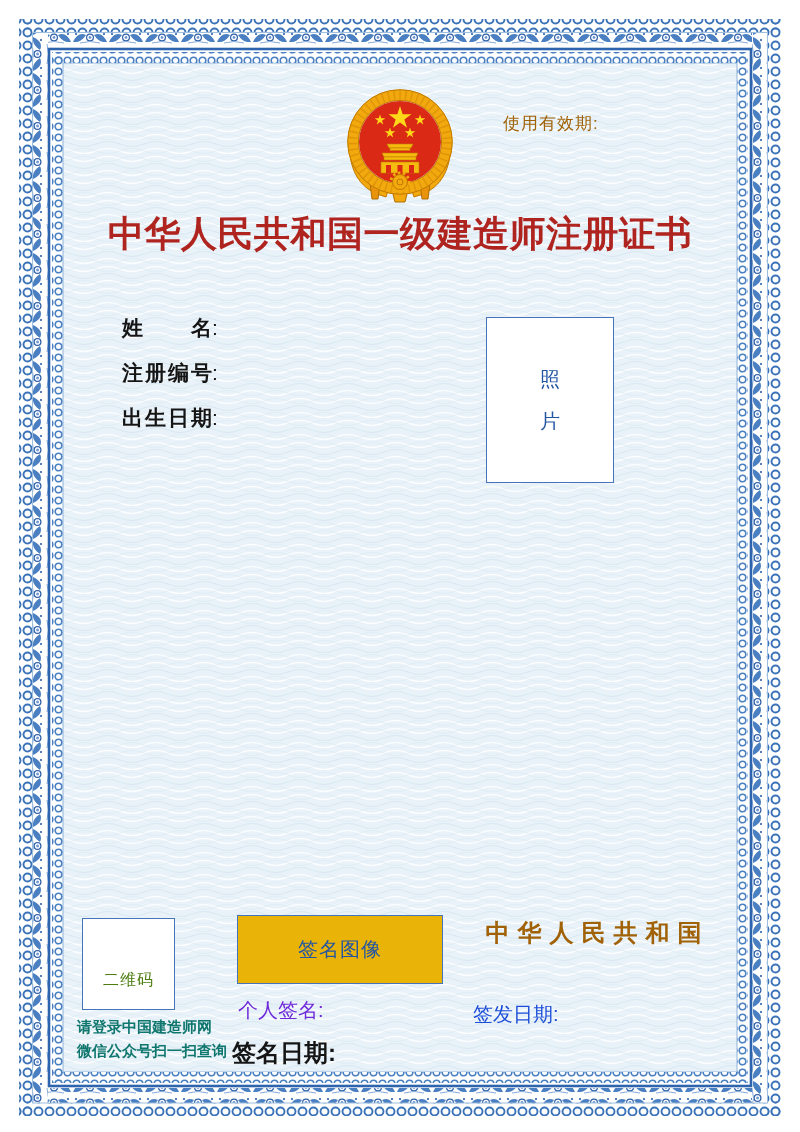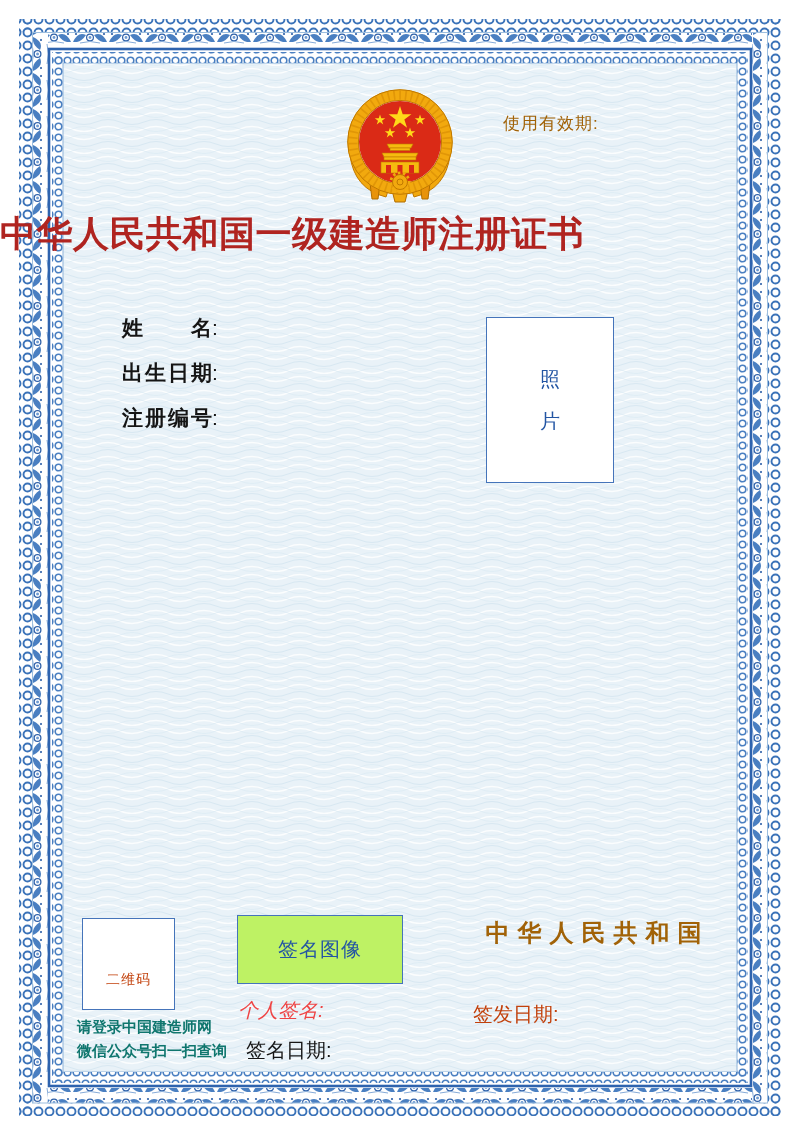--- a/index.html
+++ b/index.html
@@ -4,53 +4,53 @@
 <style>
   * { margin:0; padding:0; box-sizing:border-box; }
   body { width:800px; height:1132px; background:#ffffff;
          font-family:"Liberation Sans","DejaVu Sans",sans-serif; }
   .cert { position:relative; width:800px; height:1132px; background:#fff; overflow:hidden; }
   .layer { position:absolute; left:0; top:0; }
 
   .validity { position:absolute; left:503px; top:112px; font-size:17px;
               color:#a16207; letter-spacing:1px; }
 
-  .title { position:absolute; left:0; top:210px; width:800px; 
+  .title { position:absolute; left:0; top:210px; width:800px; text-align:center;
            font-size:36px; font-weight:bold; color:#b02420; letter-spacing:0.5px; }
 
   .fields { position:absolute; left:122px; top:305px; }
   .frow { height:45px; line-height:45px; font-size:21px; color:#151515; white-space:nowrap; }
   .flabel { display:inline-block; width:90px; text-align:justify; text-align-last:justify; vertical-align:top;font-weight:bold; }
   .fcolon { display:inline-block; vertical-align:top; }
   .fvalue { display:inline-block; margin-left:10px; vertical-align:top; }
 
   .photo-box { position:absolute; left:486px; top:317px; width:128px; height:166px;
                background:#ffffff; border:1.5px solid #4574ba;
                display:flex; flex-direction:column; align-items:center; justify-content:center; }
   .photo-box span { font-size:20px; color:#2355a3; line-height:42px; }
 
   .qr-box { position:absolute; left:82px; top:918px; width:93px; height:92px;
             background:#ffffff; border:1.5px solid #4574ba;
             display:flex; align-items:center; justify-content:center; }
-  .qr-box span { font-size:14px; color:#c2410c; letter-spacing:1px;margin-top:32px; }
+  .qr-box span { font-size:16px; color:#4d7c0f; letter-spacing:1px;margin-top:32px; }
 
   .qr-note { position:absolute; left:77px; top:1015px; font-size:15px; color:#0f766e;
              font-weight:600; line-height:24px; }
 
-  .sig-box { position:absolute; left:237px; top:915px; width:166px; height:69px;
-             background:#bef264; border:1.5px solid #4574ba;
+  .sig-box { position:absolute; left:237px; top:915px; width:206px; height:69px;
+             background:#eab308; border:1.5px solid #4574ba;
              display:flex; align-items:center; justify-content:center; }
   .sig-box span { font-size:20px; color:#2355a3; letter-spacing:1px; }
 
-  .personal-sign { position:absolute; left:238px; top:997px; font-size:20px; color:#ef4444;font-style:italic; }
-  .sign-date     { position:absolute; left:246px; top:1037px; font-size:20px; color:#151515; }
+  .personal-sign { position:absolute; left:238px; top:997px; font-size:20px; color:#6d28d9; }
+  .sign-date     { position:absolute; left:232px; top:1037px; font-size:24px; color:#151515;font-weight:bold; }
 
   .issuer { position:absolute; left:450px; top:914px; width:295px; text-align:center;
             font-size:24px; font-weight:bold; color:#a16207; line-height:38px; letter-spacing:8px; }
-  .issue-date { position:absolute; left:473px; top:1001px; font-size:20px; color:#c2410c; }
+  .issue-date { position:absolute; left:473px; top:1001px; font-size:20px; color:#1d4ed8; }
 
   .emblem { position:absolute; left:340px; top:86px; width:120px; height:118px; }
 </style>
 </head>
 <body>
 
 <div class="cert">
 
   <svg class="layer" width="800" height="1132" viewBox="0 0 800 1132" aria-hidden="true">
     <defs>
@@ -151,24 +151,24 @@
 
   <div class="validity">使用有效期:</div>
 
   <h1 class="title">中华人民共和国一级建造师注册证书</h1>
 
   <div class="fields">
     <div class="frow">
       <span class="flabel">姓名</span><span class="fcolon">:</span><span class="fvalue"></span>
     </div>
     <div class="frow">
-      <span class="flabel">出生日期</span><span class="fcolon">:</span><span class="fvalue"></span>
+      <span class="flabel">注册编号</span><span class="fcolon">:</span><span class="fvalue"></span>
     </div>
     <div class="frow">
-      <span class="flabel">注册编号</span><span class="fcolon">:</span><span class="fvalue"></span>
+      <span class="flabel">出生日期</span><span class="fcolon">:</span><span class="fvalue"></span>
     </div>
   </div>
 
   <div class="photo-box">
     <span>照</span>
     <span>片</span>
   </div>
 
   <div class="qr-box">
     <span>二维码</span>

